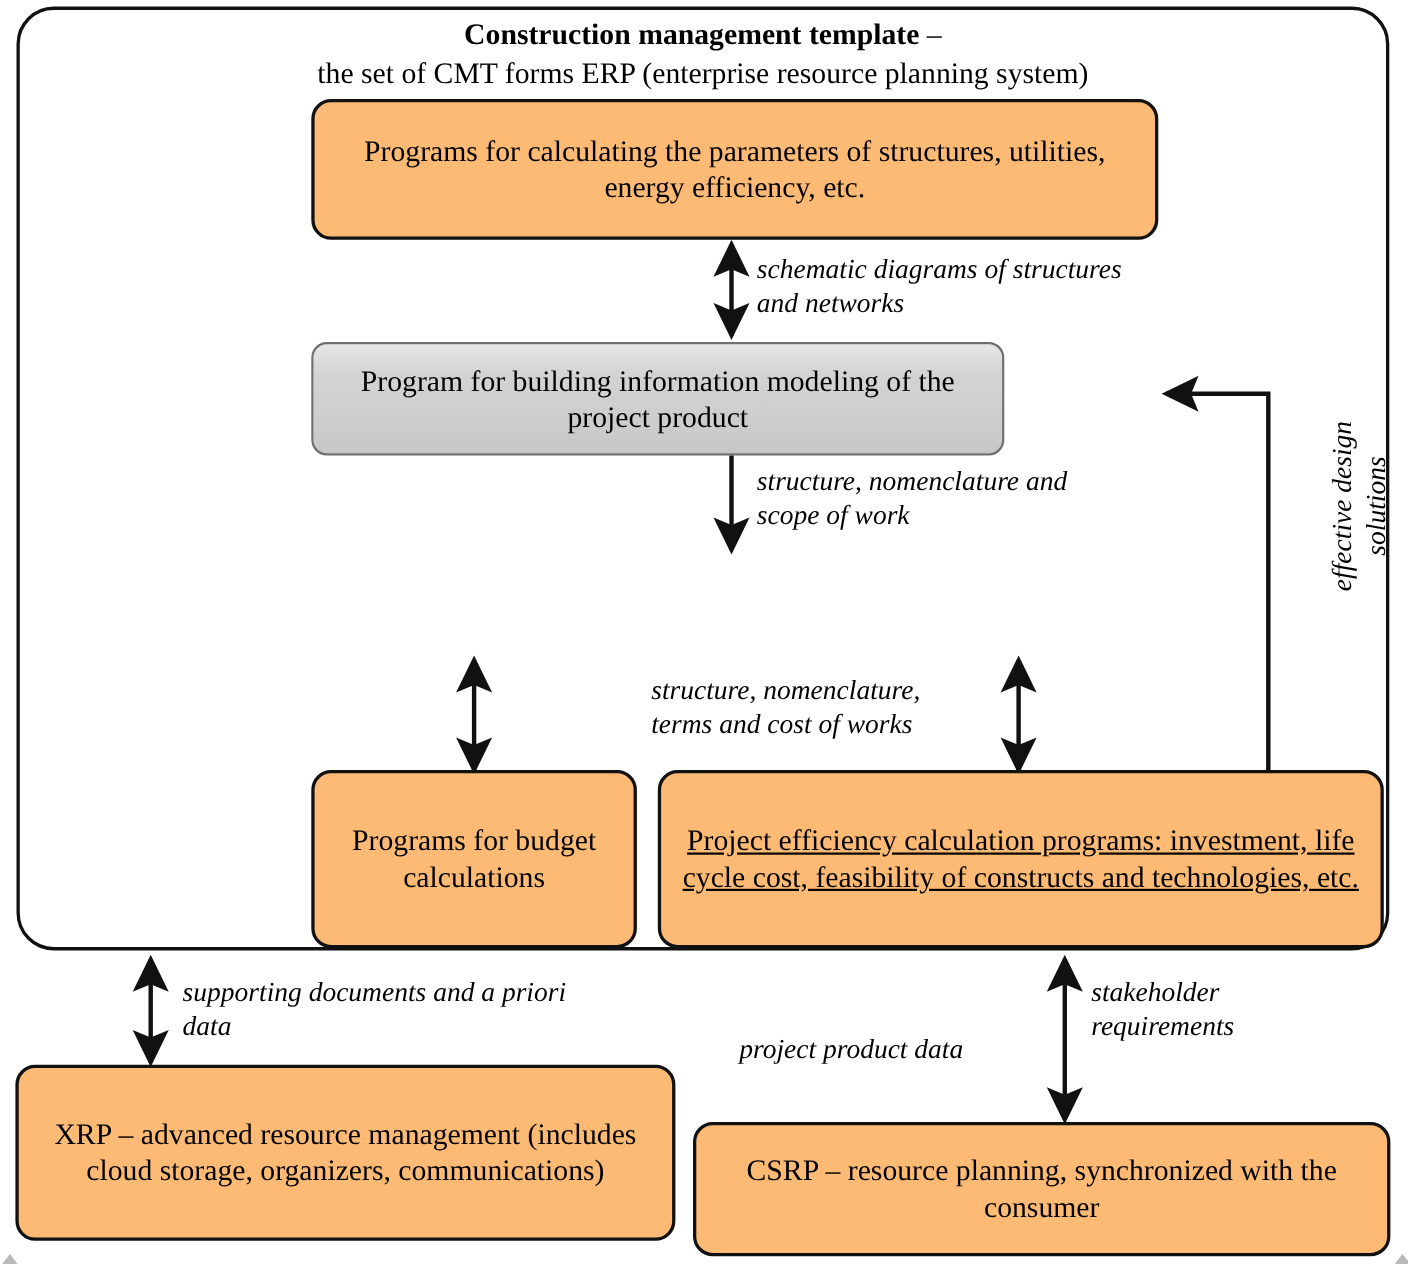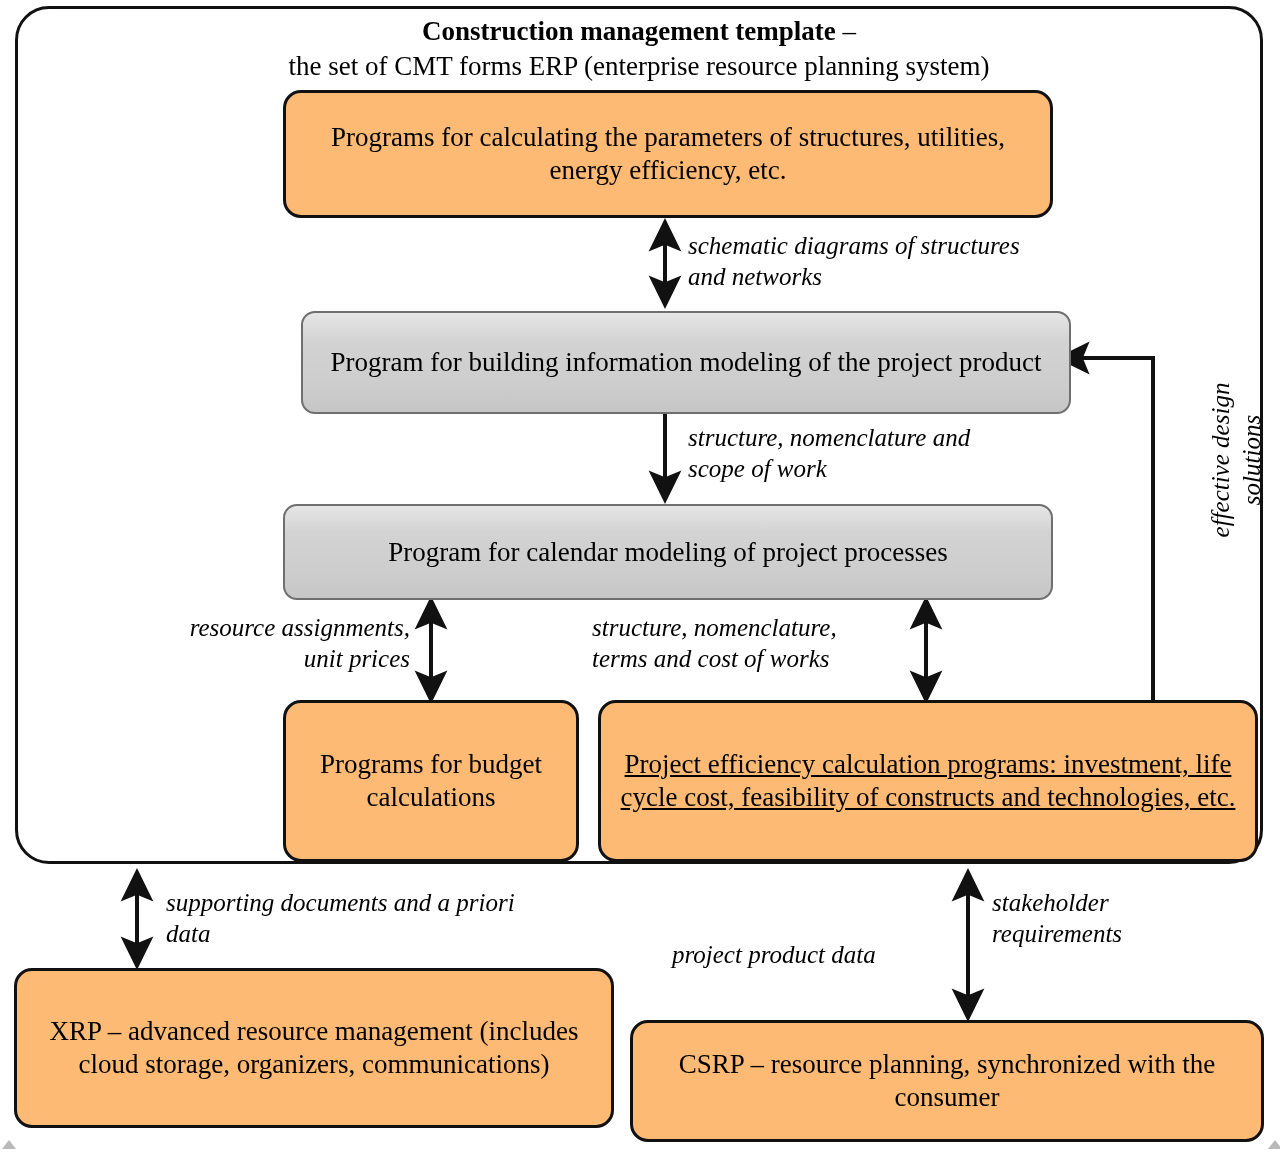--- a/index.html
+++ b/index.html
@@ -95,27 +95,24 @@
 
     <g>
       <line x1="968" y1="872" x2="968" y2="1018" stroke="#111" stroke-width="4" marker-start="url(#ah-start)" marker-end="url(#ah)"></line>
     </g>
   </svg>
 
   <div class="node" style="left:283px;top:90px;width:770px;height:128px;font-size:27px;">
     <span class="txt">Programs for calculating the parameters of structures, utilities, energy efficiency, etc.</span>
   </div>
 
-  <div class="node gray" style="left:283px;top:311px;width:770px;height:103px;font-size:27px;margin-left:18px;">
+  <div class="node gray" style="left:283px;top:311px;width:630px;height:103px;font-size:27px;">
     <span class="txt">Program for building information modeling of the project product</span>
   </div>
 
-  <div class="node gray" style="left:283px;top:504px;width:770px;height:96px;font-size:27px;">
-    <span class="txt">Program for calendar modeling of project processes</span>
-  </div>
 
   <div class="node" style="left:283px;top:700px;width:296px;height:162px;font-size:27px;">
     <span class="txt">Programs for budget calculations</span>
   </div>
 
   <div class="node" style="left:598px;top:700px;width:660px;height:162px;font-size:27px;text-decoration:underline;">
     <span class="txt">Project efficiency calculation programs: investment, life cycle cost, feasibility of constructs and technologies, etc.</span>
   </div>
 
   <div class="node" style="left:14px;top:968px;width:600px;height:160px;font-size:27px;">
@@ -125,22 +122,20 @@
   <div class="node" style="left:630px;top:1020px;width:634px;height:122px;font-size:27px;">
     <span class="txt">CSRP – resource planning, synchronized with the consumer</span>
   </div>
 
   <div class="lbl" style="left:688px;top:231px;width:460px;">schematic diagrams of structures
 and networks</div>
 
   <div class="lbl" style="left:688px;top:423px;width:420px;">structure, nomenclature and
 scope of work</div>
 
-  <div class="lbl right" style="left:120px;top:613px;width:290px;">resource assignments,
-unit prices</div>
 
   <div class="lbl" style="left:592px;top:613px;width:320px;">structure, nomenclature,
 terms and cost of works</div>
 
   <div class="lbl vert" style="left:1206px;top:600px;width:280px;">effective design
 solutions</div>
 
   <div class="lbl" style="left:672px;top:940px;width:300px;">project product data</div>
 
   <div class="lbl" style="left:166px;top:888px;width:470px;">supporting documents and a priori

